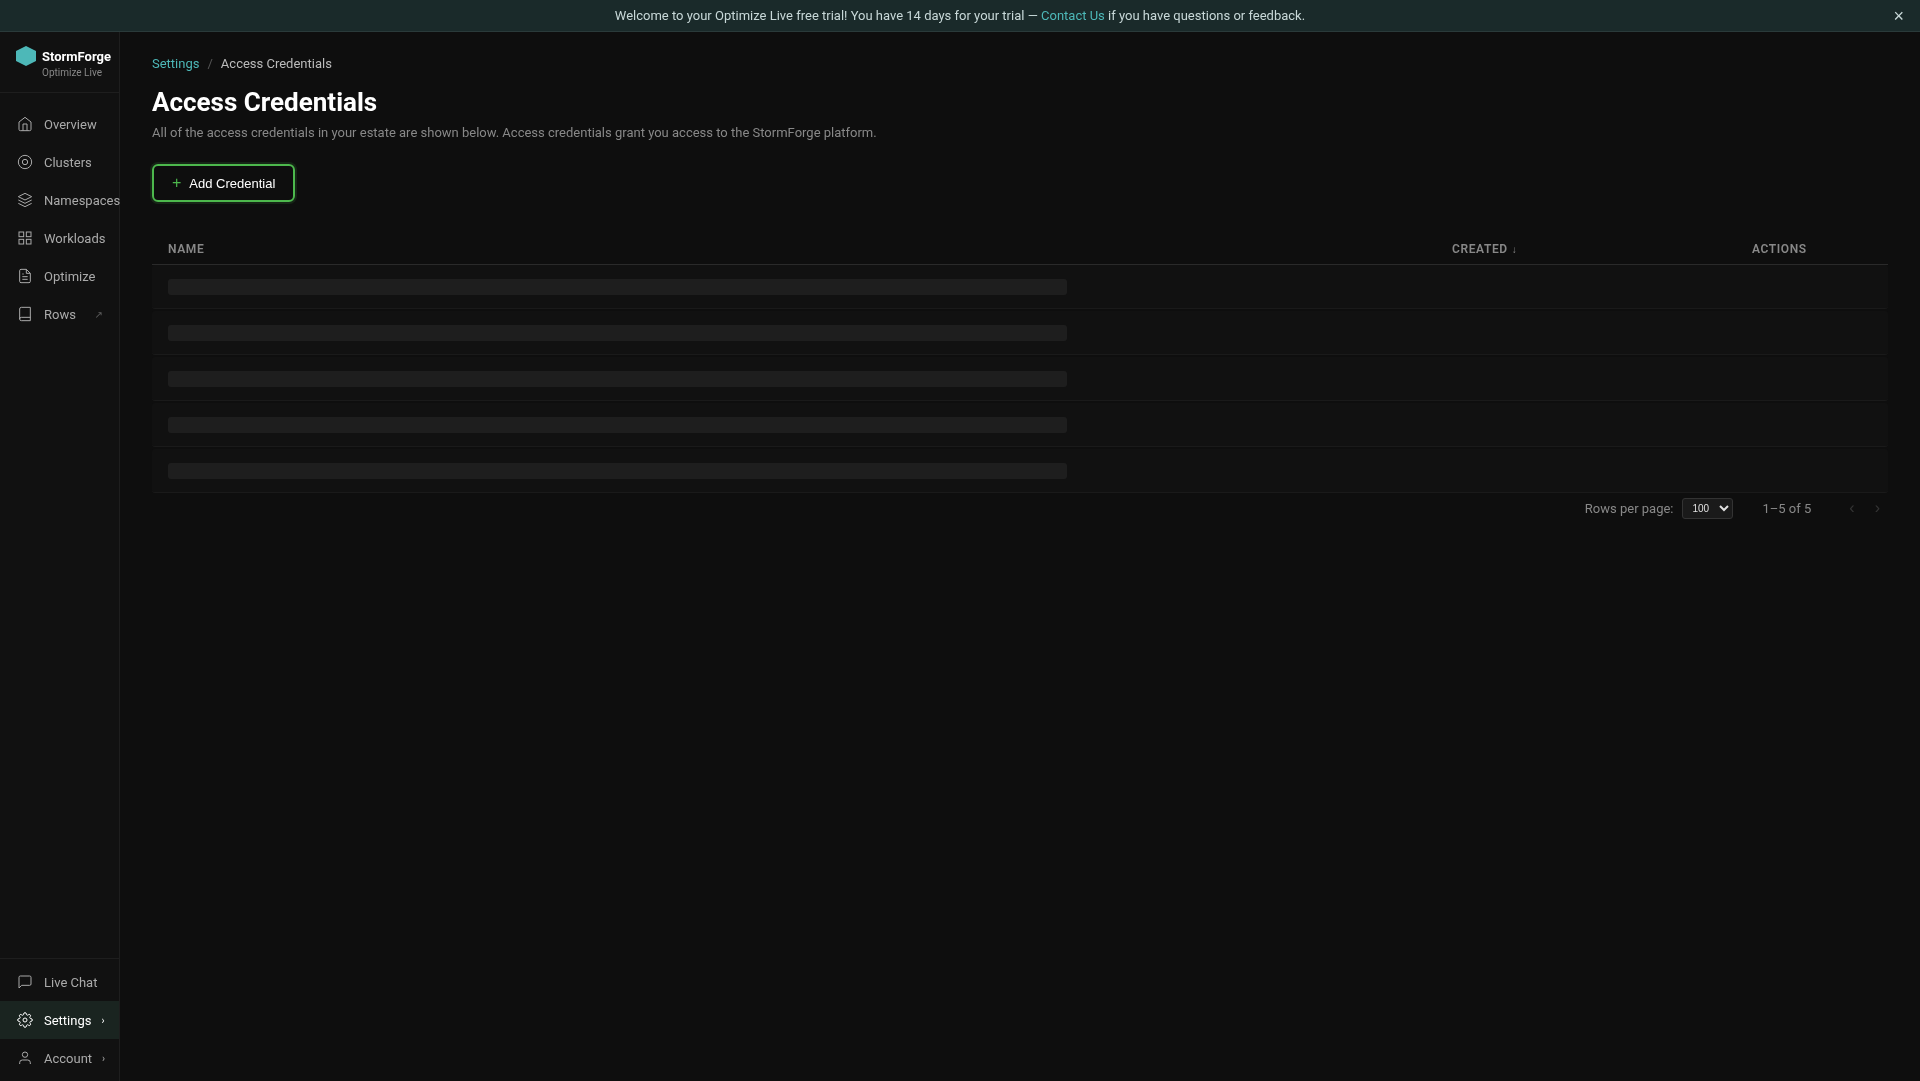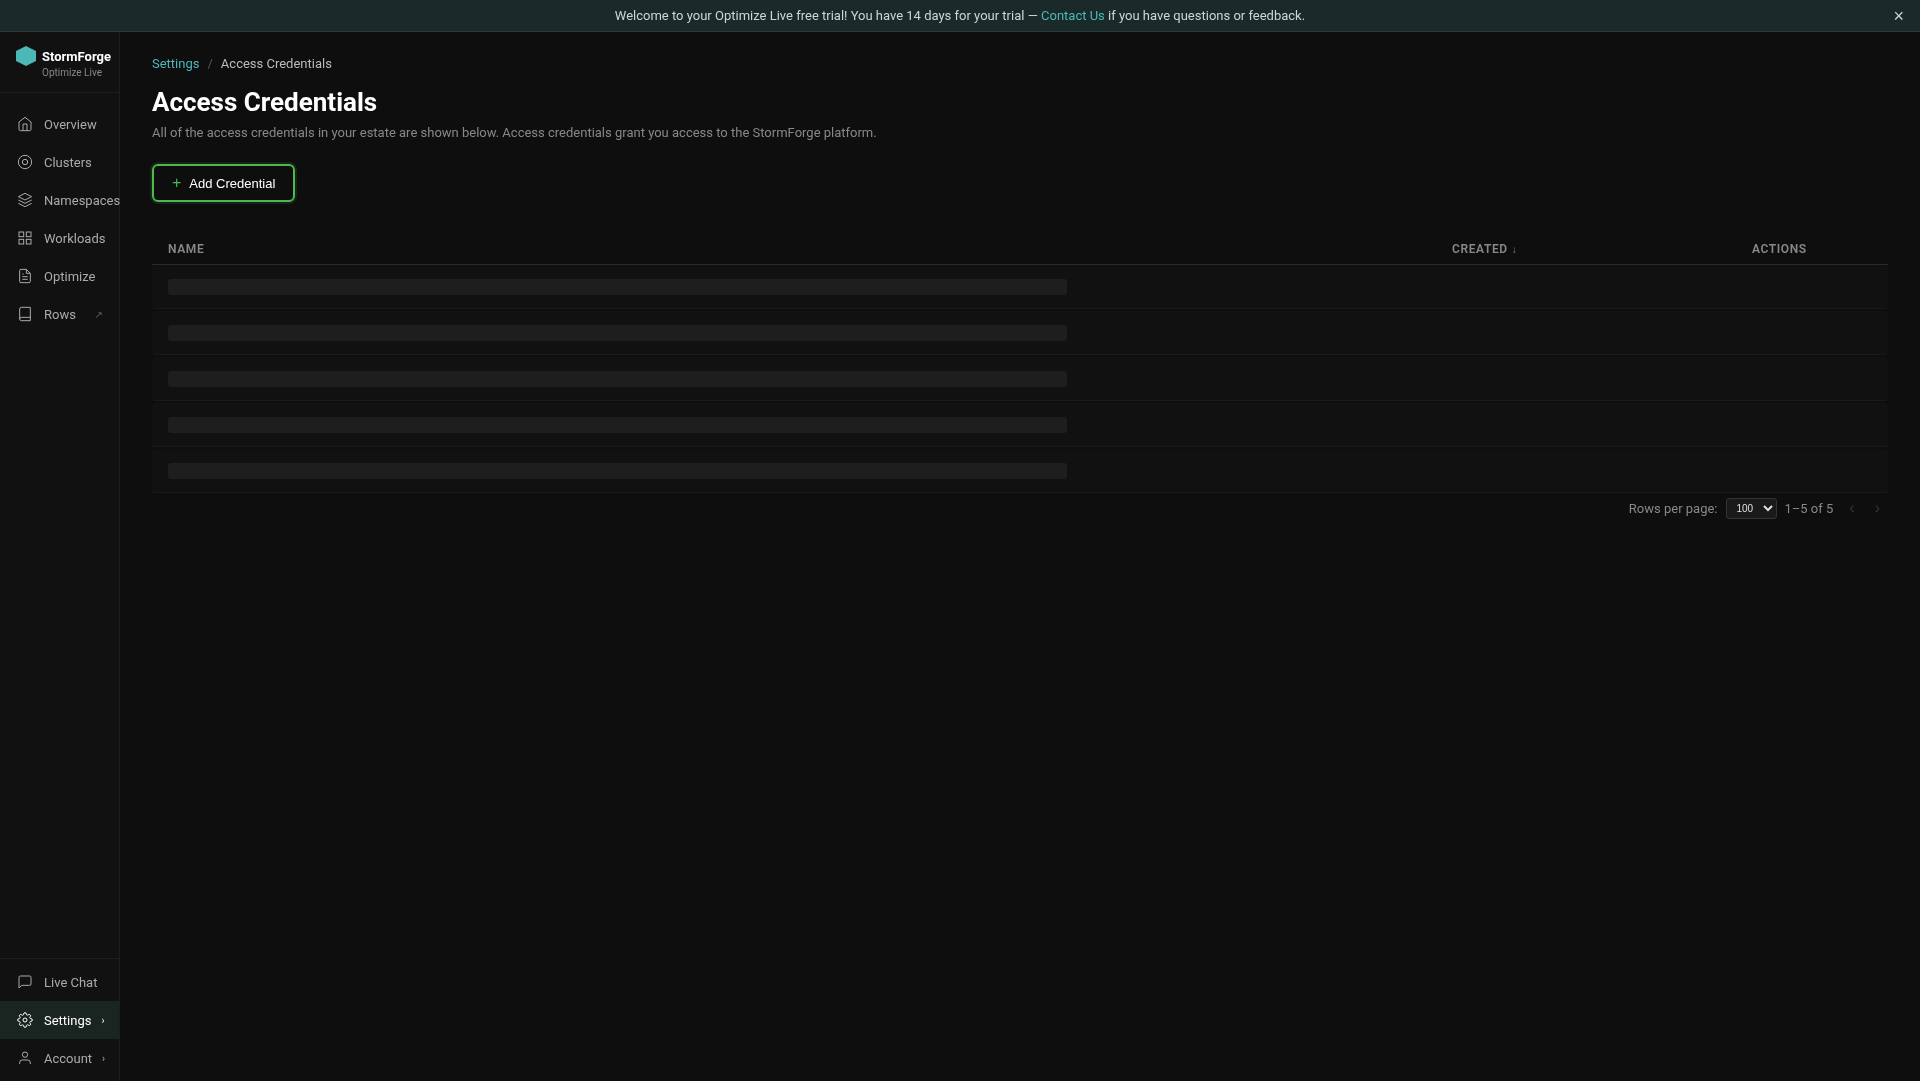--- a/index.html
+++ b/index.html
@@ -241,21 +241,21 @@
       background: #1e1e1e;
       border-radius: 3px;
       width: 70%;
     }
 
     
     .pagination {
       display: flex;
       align-items: center;
       justify-content: flex-end;
-      gap: 8px;
+      gap: 30px;
       margin-top: 0;
       color: #888;
       font-size: 13px;
     }
     .rows-per-page {
       display: flex;
       align-items: center;
       gap: 8px;
     }
     .rows-select {

